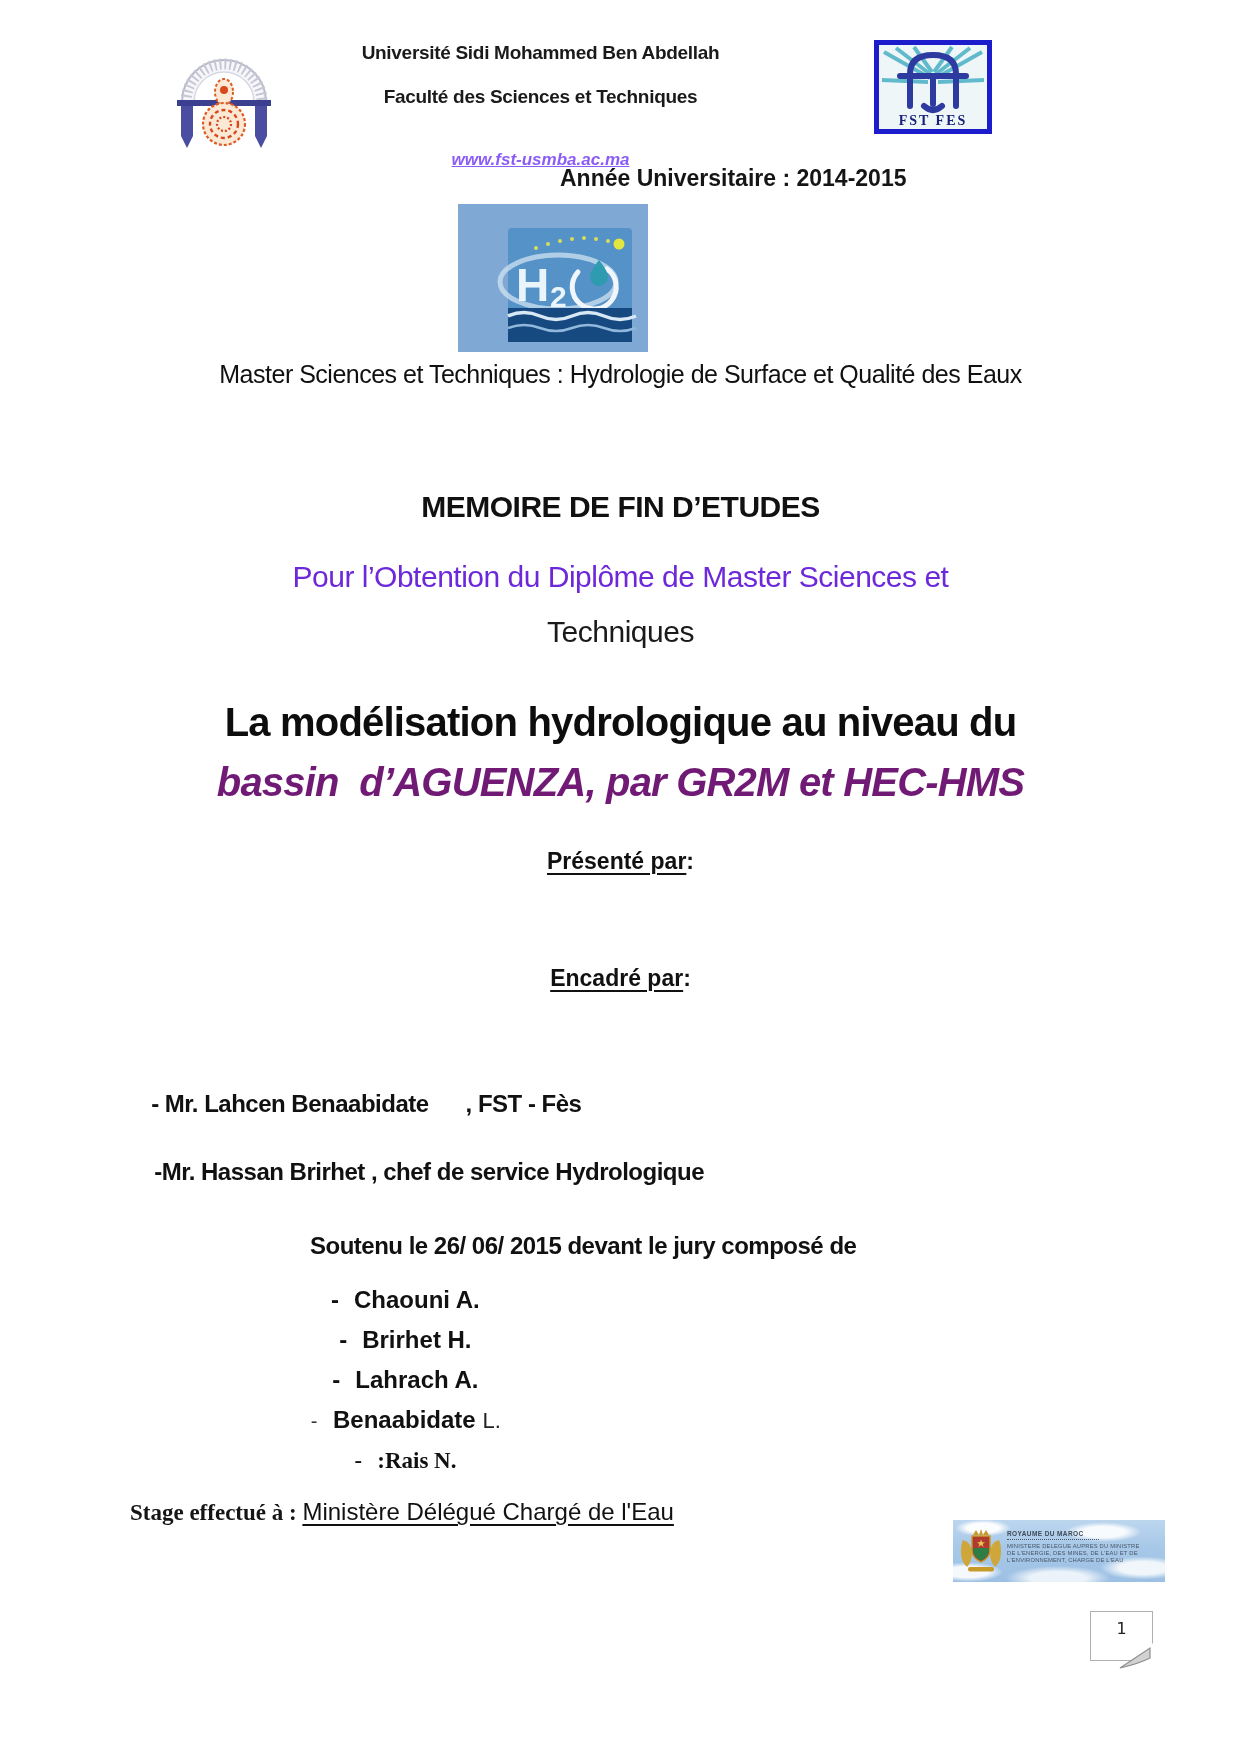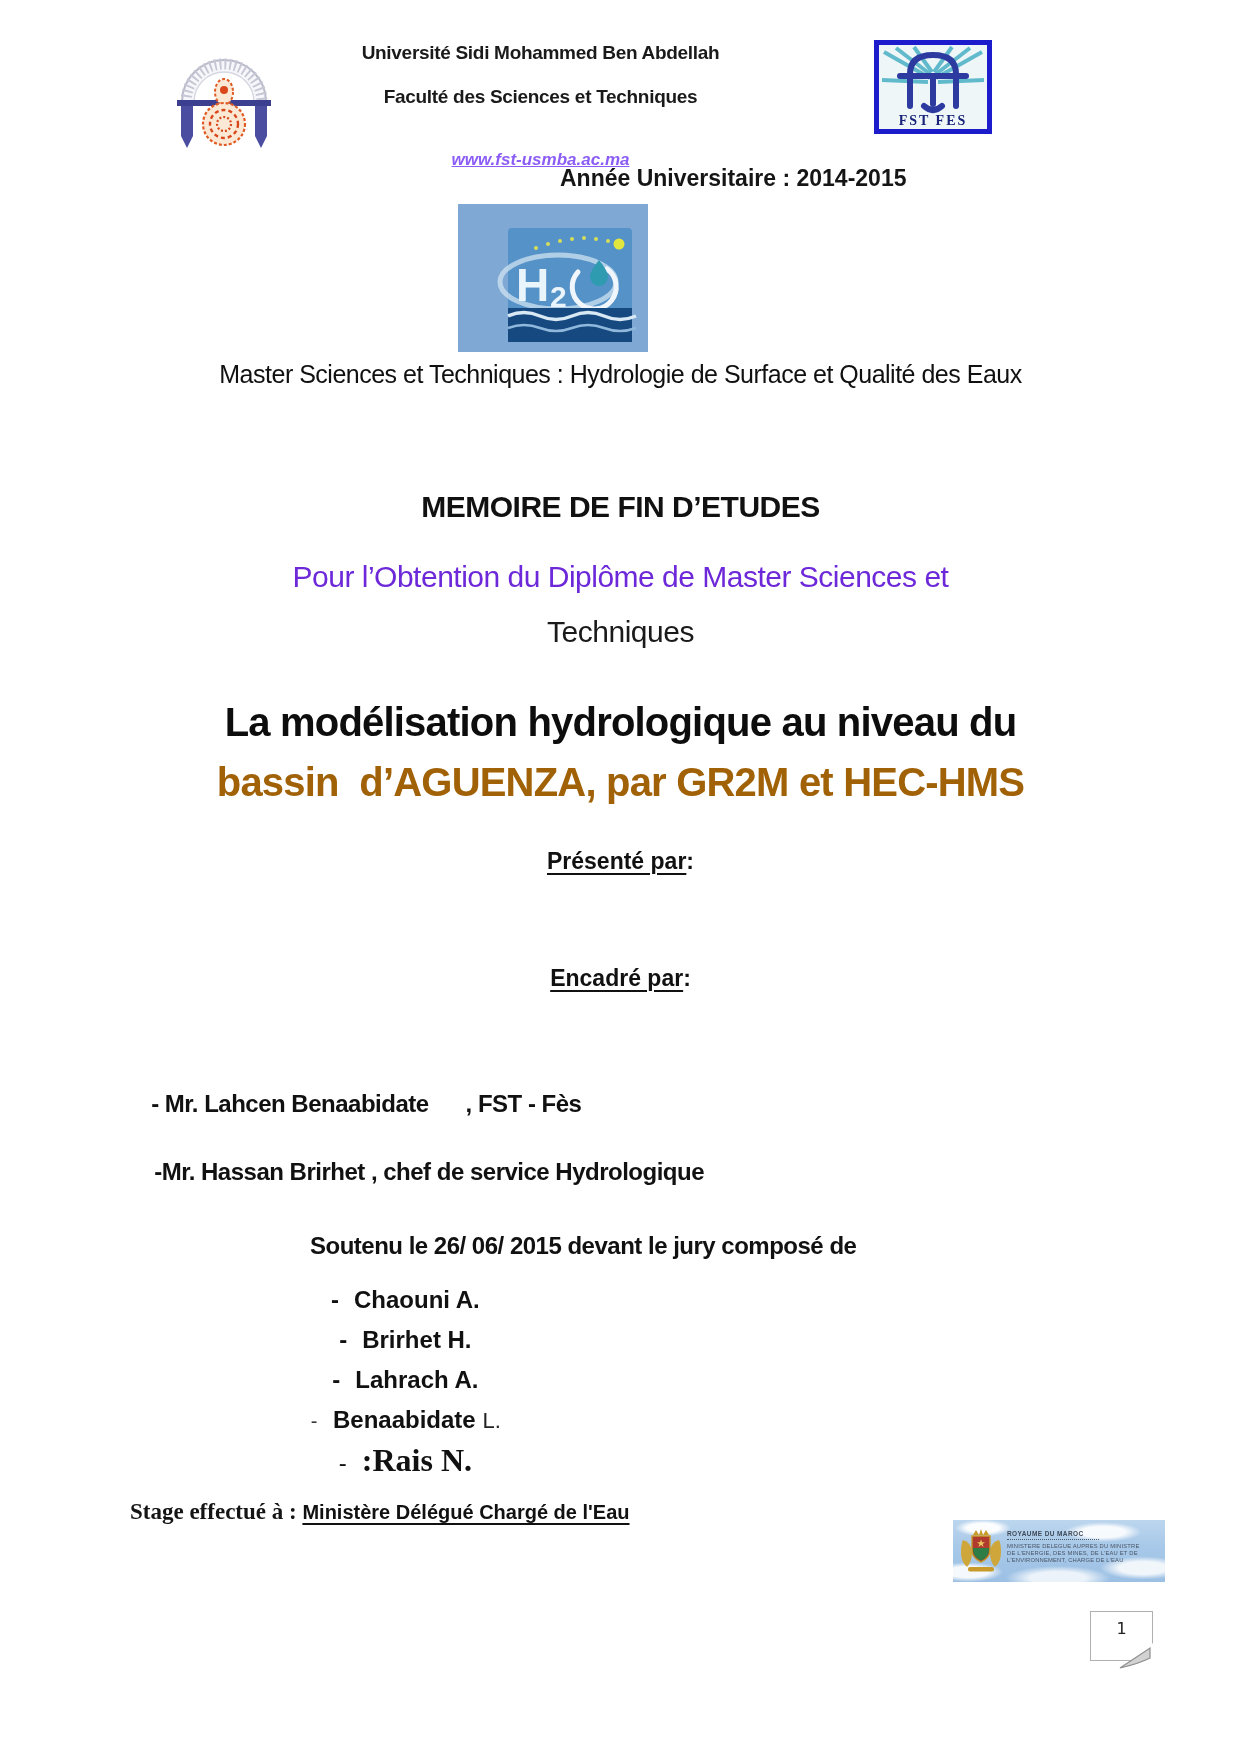--- a/index.html
+++ b/index.html
@@ -13,42 +13,42 @@
   .hdr-fac{top:86px;font-size:19px;font-weight:bold;letter-spacing:-.3px;color:#1a1a1a;}
   .hdr-link{top:150px;font-size:17px;font-weight:bold;font-style:italic;}
   .hdr-link a{color:#8b5cf6;text-decoration:underline;}
   .annee{top:165px;left:560px;width:420px;text-align:left;font-size:23px;font-weight:bold;color:#151515;}
 
   .program{top:360px;font-size:25px;font-weight:normal;letter-spacing:-.5px;color:#101010;}
   .memoire{top:490px;font-size:30px;font-weight:bold;letter-spacing:-.5px;}
   .purpose1{top:560px;font-size:30px;letter-spacing:-.5px;color:#6d28d9;}
   .purpose2{top:615px;font-size:30px;letter-spacing:-.5px;color:#1a1a1a;}
   .title1{top:700px;font-size:40px;font-weight:bold;letter-spacing:-.8px;color:#0d0d0d;}
-  .title2{top:760px;font-size:40px;font-weight:bold;letter-spacing:-.8px;color:#a16207;}
+  .title2{top:760px;font-size:40px;font-weight:bold;letter-spacing:-.8px;color:#701a75;font-style:italic;}
 
   .presente{top:848px;font-size:23px;font-weight:bold;}
   .encadre{top:965px;font-size:23px;font-weight:bold;}
   .ulab{text-decoration:underline;text-decoration-thickness:2px;text-underline-offset:4px;}
   .author{top:905px;font-size:28px;font-weight:bold;letter-spacing:.4px;}
 
   .sup1{top:1090px;left:145px;font-size:24px;font-weight:bold;letter-spacing:-.5px;}
   .sup2{top:1158px;left:148px;font-size:24px;font-weight:bold;letter-spacing:-.5px;}
   .soutenu{top:1232px;left:310px;font-size:24px;font-weight:bold;letter-spacing:-.5px;}
 
   .jury{top:1283px;left:295px;font-size:24px;font-weight:bold;text-align:center;}
   .jury .row{height:40px;line-height:34px;}
   .jury .dash{display:inline-block;width:38px;font-weight:bold;}
   .jury .dash.thin{font-weight:400;font-size:20px;color:#333;}
   .jury .dash.med{font-weight:500;}
   .jury .suffix{font-weight:400;font-size:22px;color:#222;}
-  .jury .serif{font-family:"Liberation Serif",serif;font-size:32px;}
+  .jury .serif{font-family:"Liberation Serif",serif;font-size:23px;}
 
   .stage{top:1498px;left:130px;font-size:23px;}
   .stage-label{font-family:"Liberation Serif",serif;font-weight:bold;color:#151515;}
-  .stage-place{font-family:"Liberation Sans",sans-serif;font-weight:bold;font-size:20px;
+  .stage-place{font-family:"Liberation Sans",sans-serif;font-weight:normal;font-size:24px;
                text-decoration:underline;text-decoration-thickness:2px;text-underline-offset:4px;margin-top:36px;}
 
   .banner{top:1520px;left:953px;width:212px;height:62px;overflow:hidden;
           background:linear-gradient(180deg,#bcd6ee 0%,#a7c8e8 45%,#9cc0e4 100%);}
   .banner .clouds{position:absolute;inset:0;
      background:
        radial-gradient(ellipse 40px 12px at 30px 8px, rgba(255,255,255,.95) 40%, transparent 70%),
        radial-gradient(ellipse 55px 14px at 150px 12px, rgba(255,255,255,.9) 40%, transparent 70%),
        radial-gradient(ellipse 60px 16px at 190px 48px, rgba(255,255,255,.85) 40%, transparent 72%),
        radial-gradient(ellipse 50px 14px at 15px 52px, rgba(255,255,255,.9) 40%, transparent 70%),

